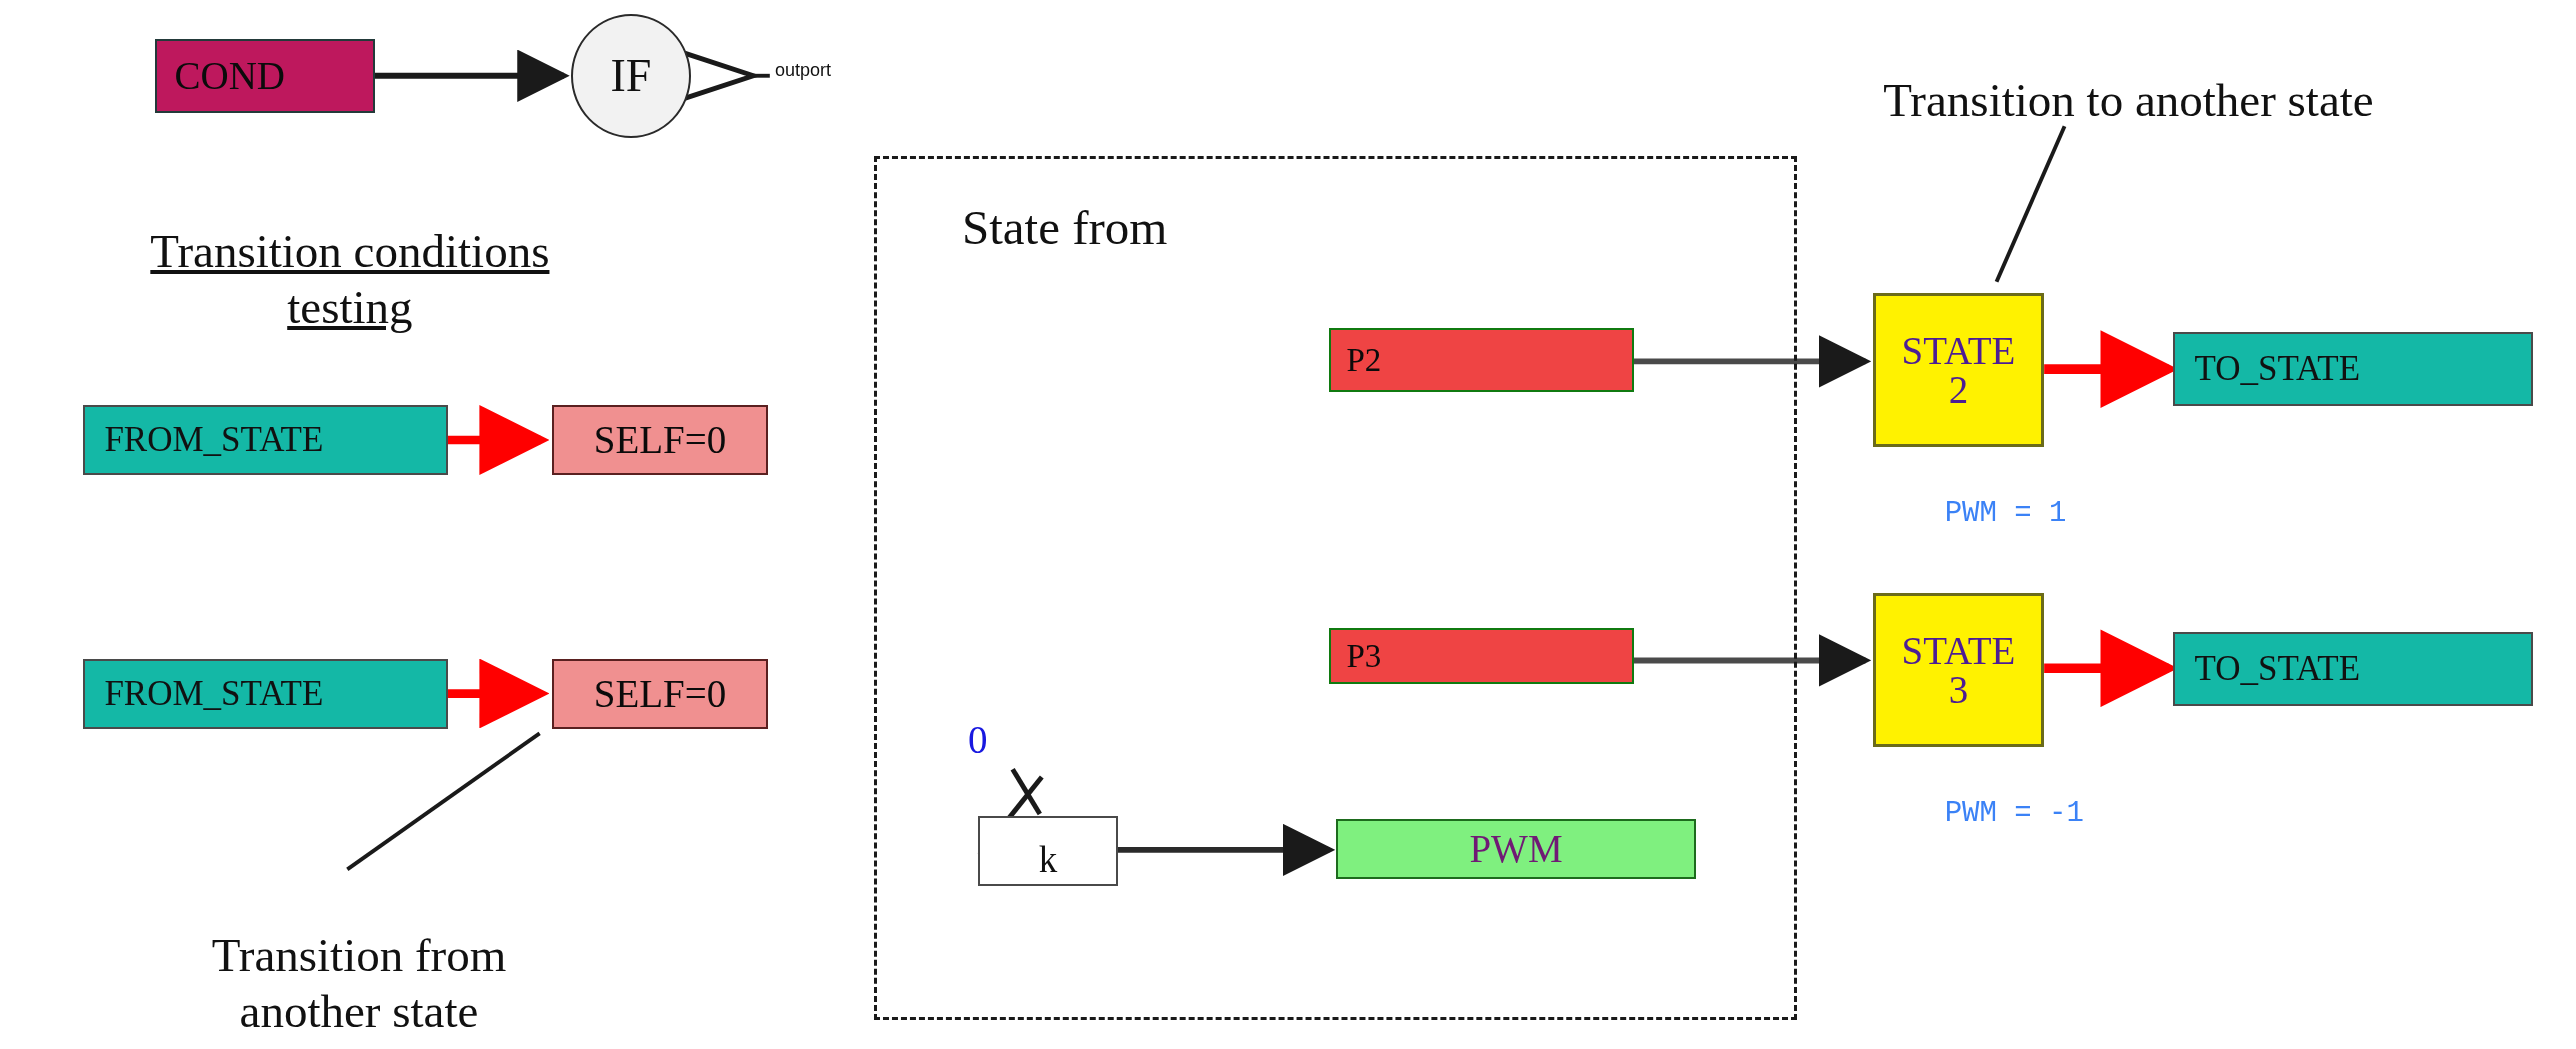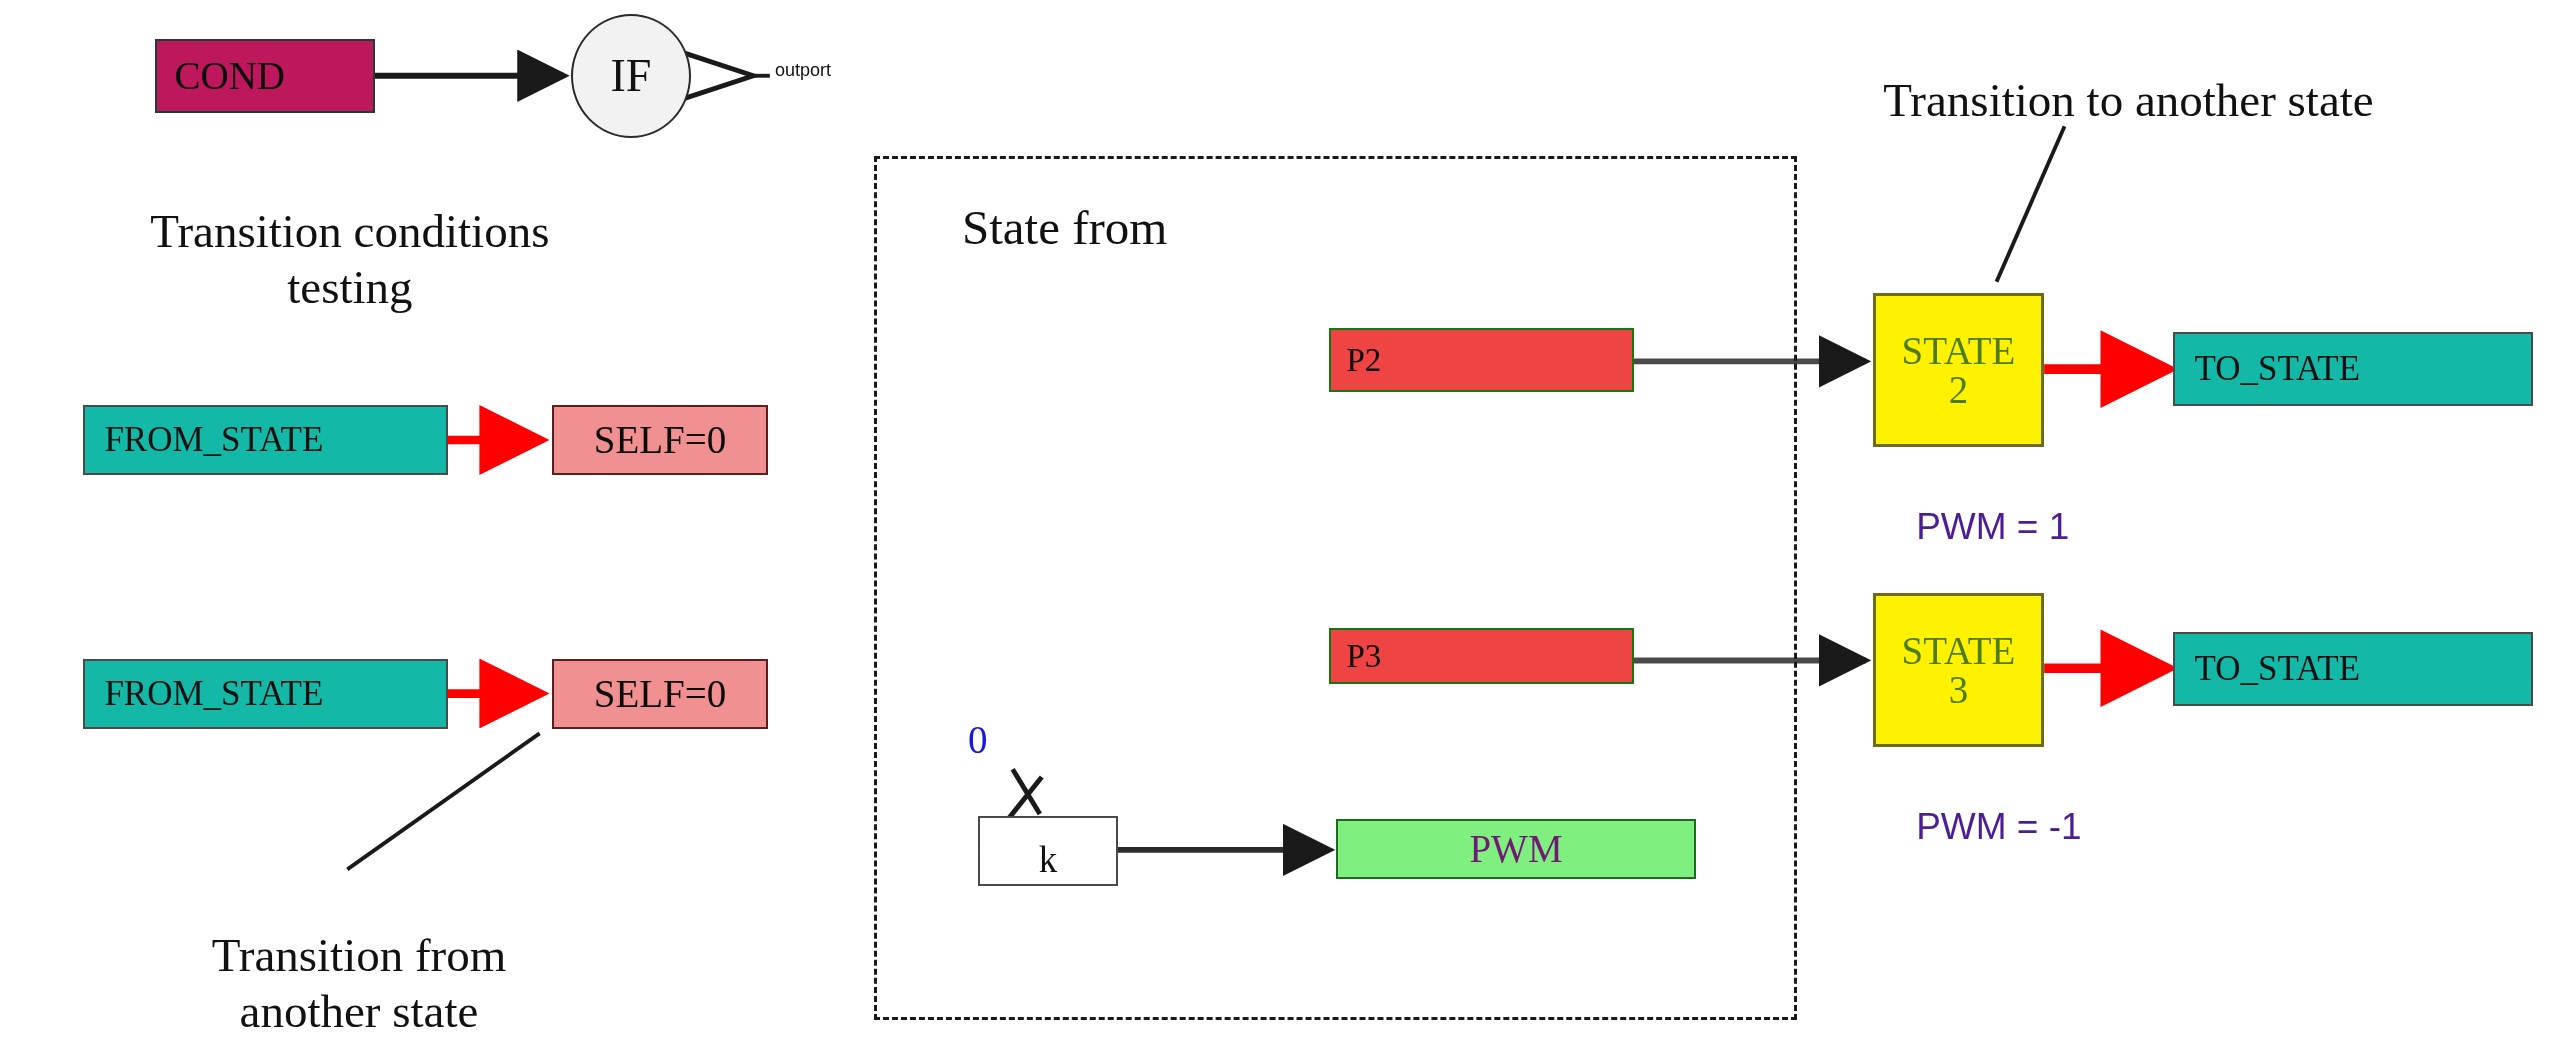--- a/index.html
+++ b/index.html
@@ -103,21 +103,21 @@
     font-size:39px;
     color:#701a75;
     justify-content:center;
   }
 
   
   .yellowbox{
     background:#FFF200;
     border:3.9px solid #6b6b1a;
     font-size:39px;
-    color:#4d7c0f;
+    color:#4c1d95;
     flex-direction:column;
     justify-content:center;
     align-items:center;
     text-align:center;
     line-height:1.0;
   }
 
   
   .kbox{
     background:#ffffff;
@@ -150,23 +150,23 @@
 
   .grouplabel{
     position:absolute;
     font-family:"Liberation Serif", serif;
     font-size:49px;
     color:#111;
   }
 
   .pwmlabel{
     position:absolute;
-    font-family:Liberation Sans, sans-serif;
-    font-size:37px;
-    color:#4c1d95;
+    font-family:Liberation Mono, monospace;
+    font-size:29px;
+    color:#3b82f6;
     white-space:pre;
   }
 
   .zero-label{
     position:absolute;
     font-family:"Liberation Serif", serif;
     font-size:39px;
     color:#1818E0;
   }
 </style>
@@ -217,21 +217,21 @@
   </div>
 
   <div class="if-oval" style="left:571px; top:13.6px; width:120px; height:124px;">
     <span>IF</span>
   </div>
 
   <div class="outport-label" style="left:775px; top:60px;">
     <span>outport</span>
   </div>
 
-  <div class="caption" style="left:19.4px; top:149px; width:661px;">
+  <div class="caption" style="left:19.4px; top:169px; width:661px;text-decoration:underline;">
     <span>Transition conditions
 testing</span>
   </div>
 
   <div class="blk statebox left" style="left:83px; top:405px; width:365px; height:70px;">
     <span class="blk-text">FROM_STATE</span>
   </div>
 
   <div class="blk selfbox center" style="left:552px; top:405px; width:216px; height:70px;">
     <span class="blk-text">SELF=0</span>

